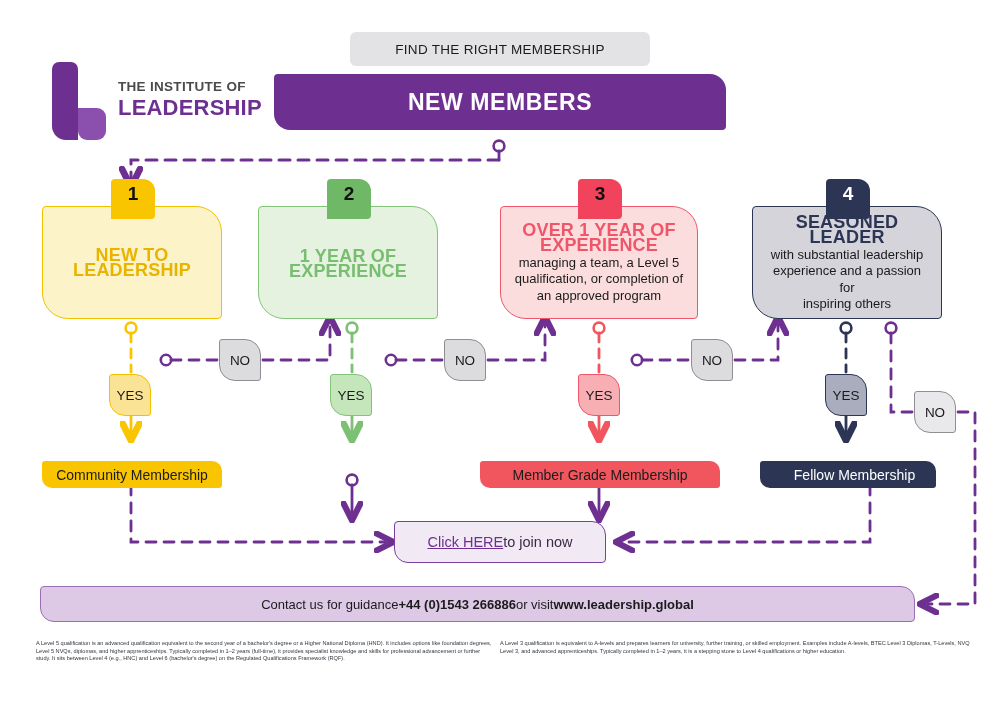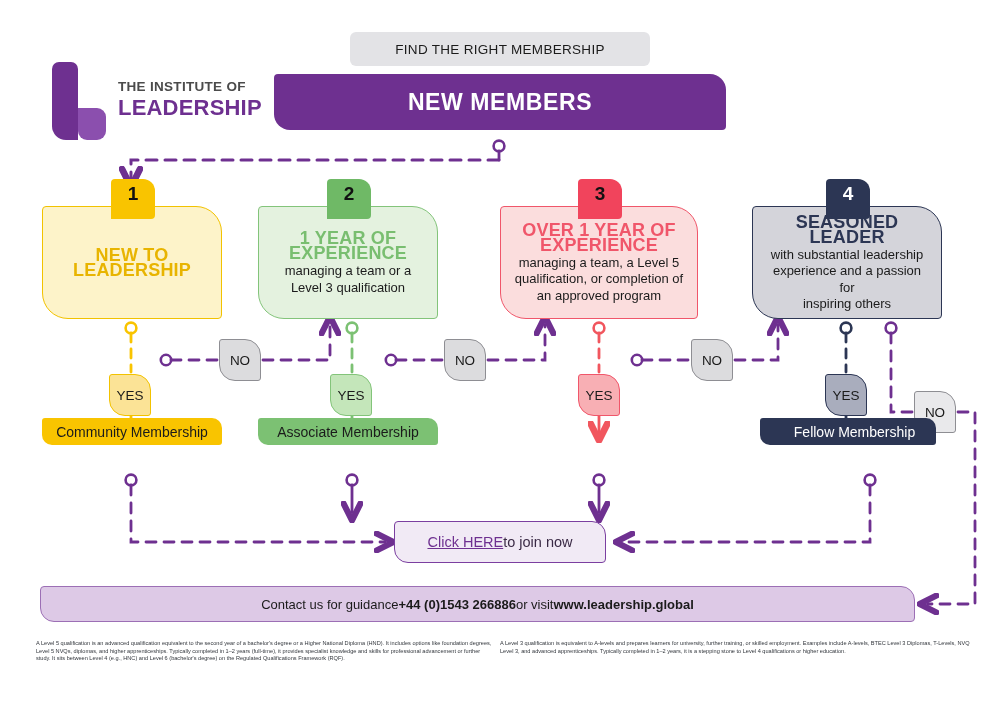--- a/index.html
+++ b/index.html
@@ -83,21 +83,21 @@
   .yes3 { left:578px; top:374px; background:#F8AFB4; border-color:#F0566A; }
   .yes4 { left:825px; top:374px; background:#A9ADBD; border-color:#2C3654; }
 
   .no1 { left:219px; top:339px; background:#DCDCDE; border-color:#8E8E93; }
   .no2 { left:444px; top:339px; background:#DCDCDE; border-color:#8E8E93; }
   .no3 { left:691px; top:339px; background:#DCDCDE; border-color:#8E8E93; }
   .no4 { left:914px; top:391px; background:#E9E9EB; border-color:#8E8E93; }
 
   
   .mbar {
-    position:absolute; top:418px; height:27px;
+    position:absolute; top:461px; height:27px;
     border-radius:3px 10px 3px 10px;
     display:flex; align-items:center; justify-content:center;
     font-size:14px; color:#1b1b1b;
   }
   .m1 { left:42px;  width:180px; background:#F9C400; }
   .m2 { left:258px; width:180px; background:#7CC173; }
   .m3 { left:480px; width:240px; background:#F1565E; }
   .m4 { left:760px; width:176px; background:#2C3654; color:#fff;padding-left:13px; }
 
   
@@ -216,21 +216,20 @@
 
   <div class="card c1">
     <div class="badge b1">1</div>
     <div class="ttl">NEW TO LEADERSHIP</div>
     <div class="sub"></div>
   </div>
 
   <div class="card c2">
     <div class="badge b2">2</div>
     <div class="ttl">1 YEAR OF EXPERIENCE</div>
-    <div class="sub">managing a team or a<br>Level 3 qualification</div>
   </div>
 
   <div class="card c3">
     <div class="badge b3">3</div>
     <div class="ttl">OVER 1 YEAR OF EXPERIENCE</div>
     <div class="sub">managing a team, a Level 5<br>qualification, or completion of<br>an approved program</div>
   </div>
 
   <div class="card c4">
     <div class="badge b4">4</div>
@@ -242,21 +241,21 @@
   <div class="chip yes2">YES</div>
   <div class="chip yes3">YES</div>
   <div class="chip yes4">YES</div>
 
   <div class="chip no1">NO</div>
   <div class="chip no2">NO</div>
   <div class="chip no3">NO</div>
   <div class="chip no4">NO</div>
 
   <div class="mbar m1">Community Membership</div>
-  <div class="mbar m2">Associate Membership</div>
+  <div class="mbar m3">Member Grade Membership</div>
   <div class="mbar m4">Fellow Membership</div>
 
   <div class="join">
     <u>Click HERE</u>
       <span> to join now</span>
   </div>
 
   <div class="contact">
     <span>Contact us for guidance </span>
       <b>+44 (0)1543 266886</b>

